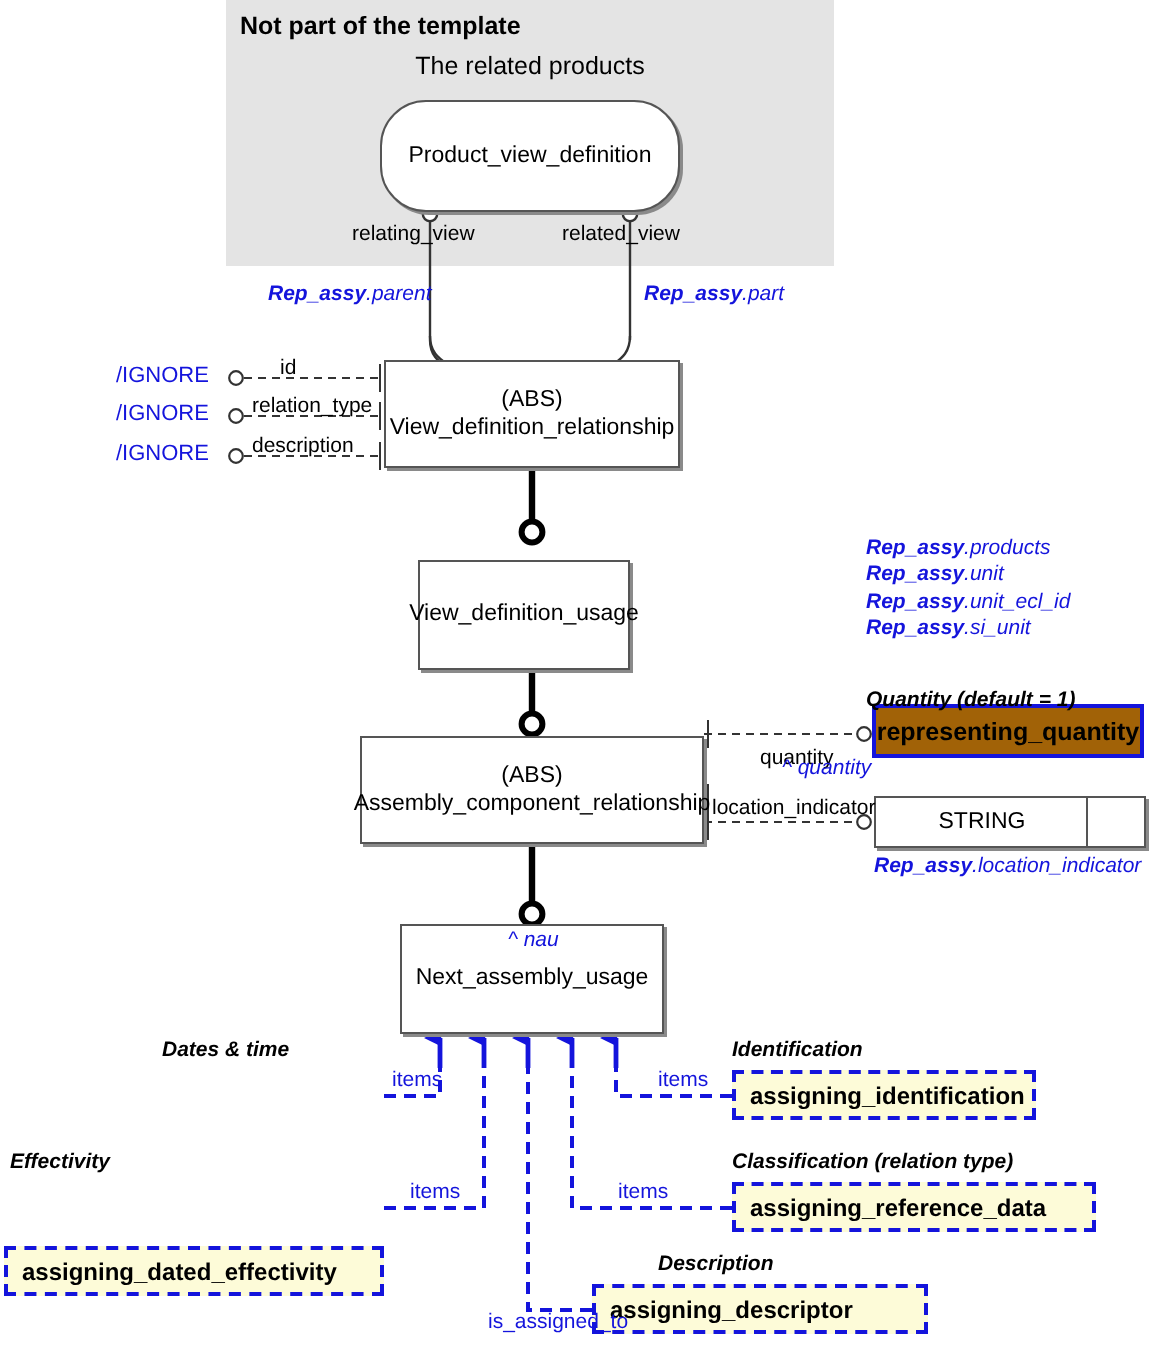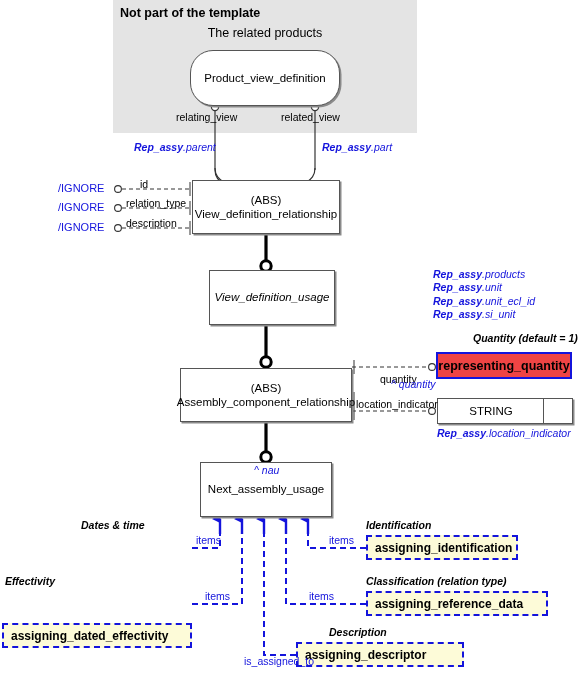--- a/index.html
+++ b/index.html
@@ -21,21 +21,21 @@
        box-shadow:1.5px 1.5px 0 0 #8a8a8a;
        font-size:11.5px;color:#000;line-height:1.22;}
   .ent .abs{display:block;}
 
   
   .tmpl{background:#fdfbd8;border:2px dashed #1414dc;
         font-weight:bold;font-size:12px;color:#000;
         justify-content:flex-start;padding-left:7px;}
 
   
-  .tmpl-solid{background:#ef4444;border:2px solid #1414dc;
+  .tmpl-solid{background:#a16207;border:2px solid #1414dc;
         font-weight:bold;font-size:12.5px;color:#000;}
 
   
   .strbox{background:#fff;border:1px solid #555;
           box-shadow:1.5px 1.5px 0 0 #8a8a8a;font-size:11.5px;color:#000;}
   .strbox .divider{position:absolute;top:0;bottom:0;width:0;border-left:1px solid #555;}
 
   .lbl{position:absolute;font-size:10.5px;color:#000;white-space:nowrap;}
   .lbl-blue{position:absolute;font-size:10.5px;color:#1414dc;white-space:nowrap;
             font-style:italic;}
@@ -120,21 +120,21 @@
 
   <div class="node ent" style="left:190px;top:50px;width:150px;height:56px;border-radius:23px;">
     <span>Product_view_definition</span>
   </div>
 
   <div class="node ent" style="left:192px;top:180px;width:148px;height:54px;flex-direction:column;">
     <span class="abs">(ABS)</span>
     <span>View_definition_relationship</span>
   </div>
 
-  <div class="node ent" style="left:209px;top:270px;width:126px;height:55px;font-style:italic;">
+  <div class="node ent" style="left:209px;top:280px;width:106px;height:55px;">
     <span>View_definition_usage</span>
   </div>
 
   <div class="node ent" style="left:180px;top:368px;width:172px;height:54px;flex-direction:column;">
     <span class="abs">(ABS)</span>
     <span>Assembly_component_relationship</span>
   </div>
 
   <div class="node ent" style="left:200px;top:462px;width:132px;height:55px;">
     <span>Next_assembly_usage</span>
@@ -200,21 +200,21 @@
       <b>Rep_assy</b><span>.unit</span>
     </div>
     <div>
       <b>Rep_assy</b><span>.unit_ecl_id</span>
     </div>
     <div>
       <b>Rep_assy</b><span>.si_unit</span>
     </div>
   </div>
 
-  <div class="cap" style="left:433px;top:332px;margin-left:40px;">Quantity (default = 1)</div>
+  <div class="cap" style="left:433px;top:344px;">Quantity (default = 1)</div>
   <div class="cap" style="left:81px;top:519px;">Dates &amp; time</div>
   <div class="cap" style="left:5px;top:575px;">Effectivity</div>
   <div class="cap" style="left:366px;top:519px;">Identification</div>
   <div class="cap" style="left:366px;top:575px;">Classification (relation type)</div>
   <div class="cap" style="left:329px;top:626px;">Description</div>
 
   <div class="rel" style="left:196px;top:534px;">items</div>
   <div class="rel" style="left:205px;top:590px;">items</div>
   <div class="rel" style="left:329px;top:534px;">items</div>
   <div class="rel" style="left:309px;top:590px;">items</div>

